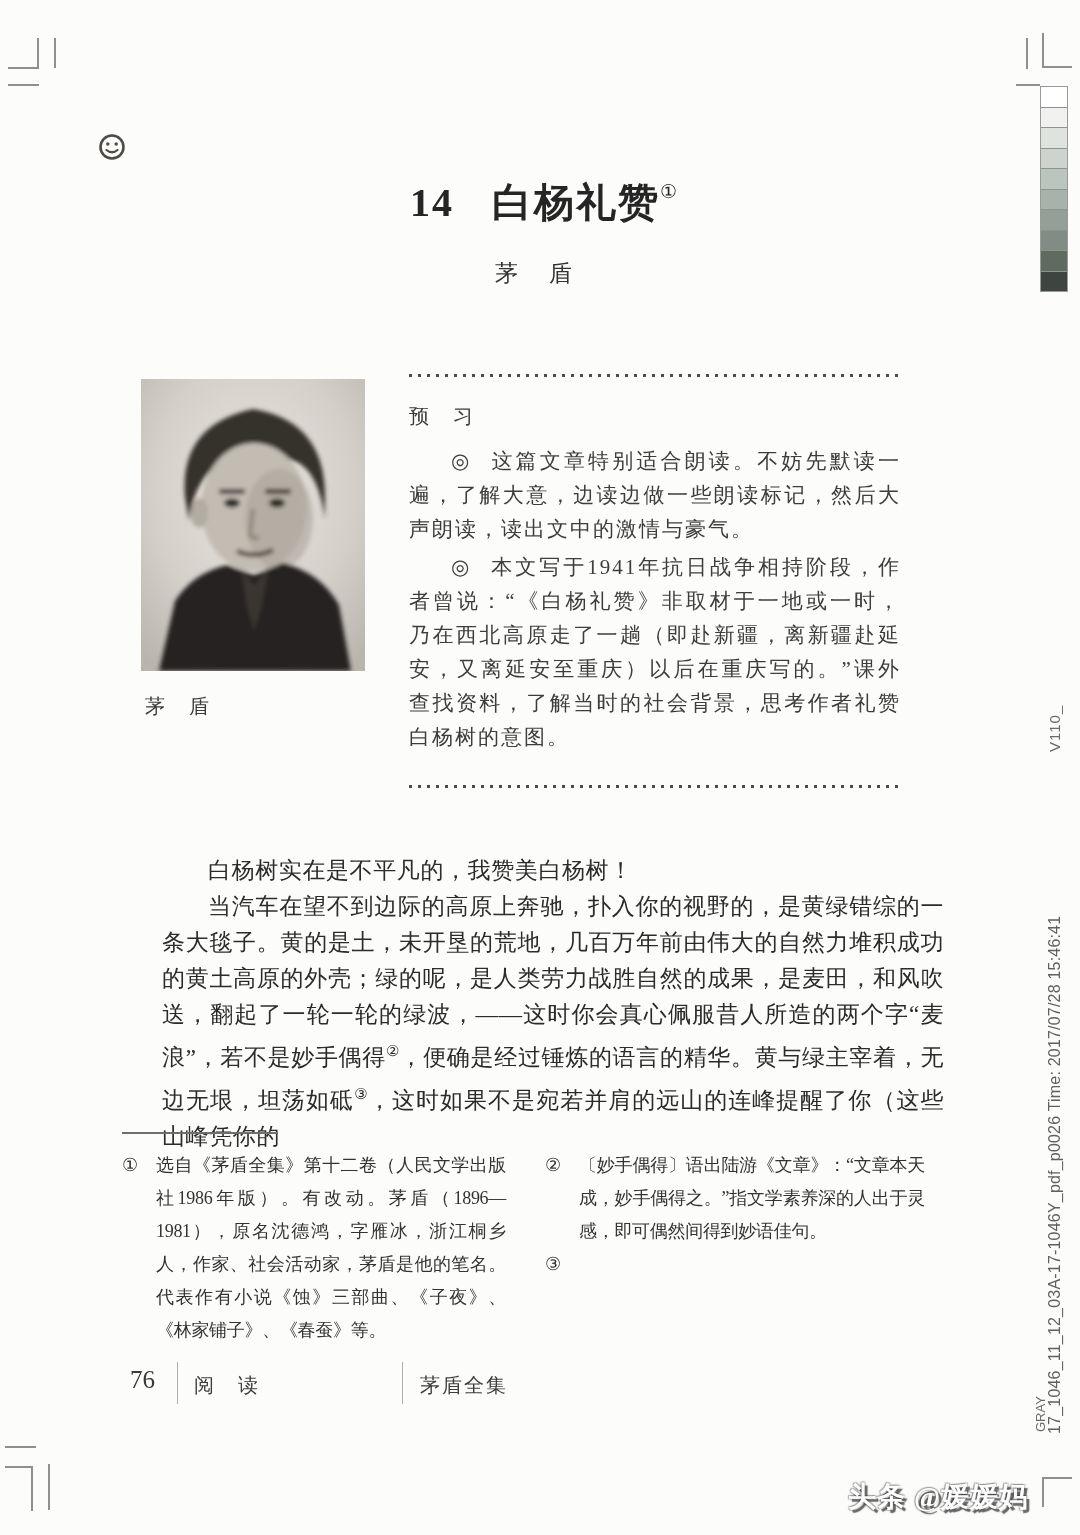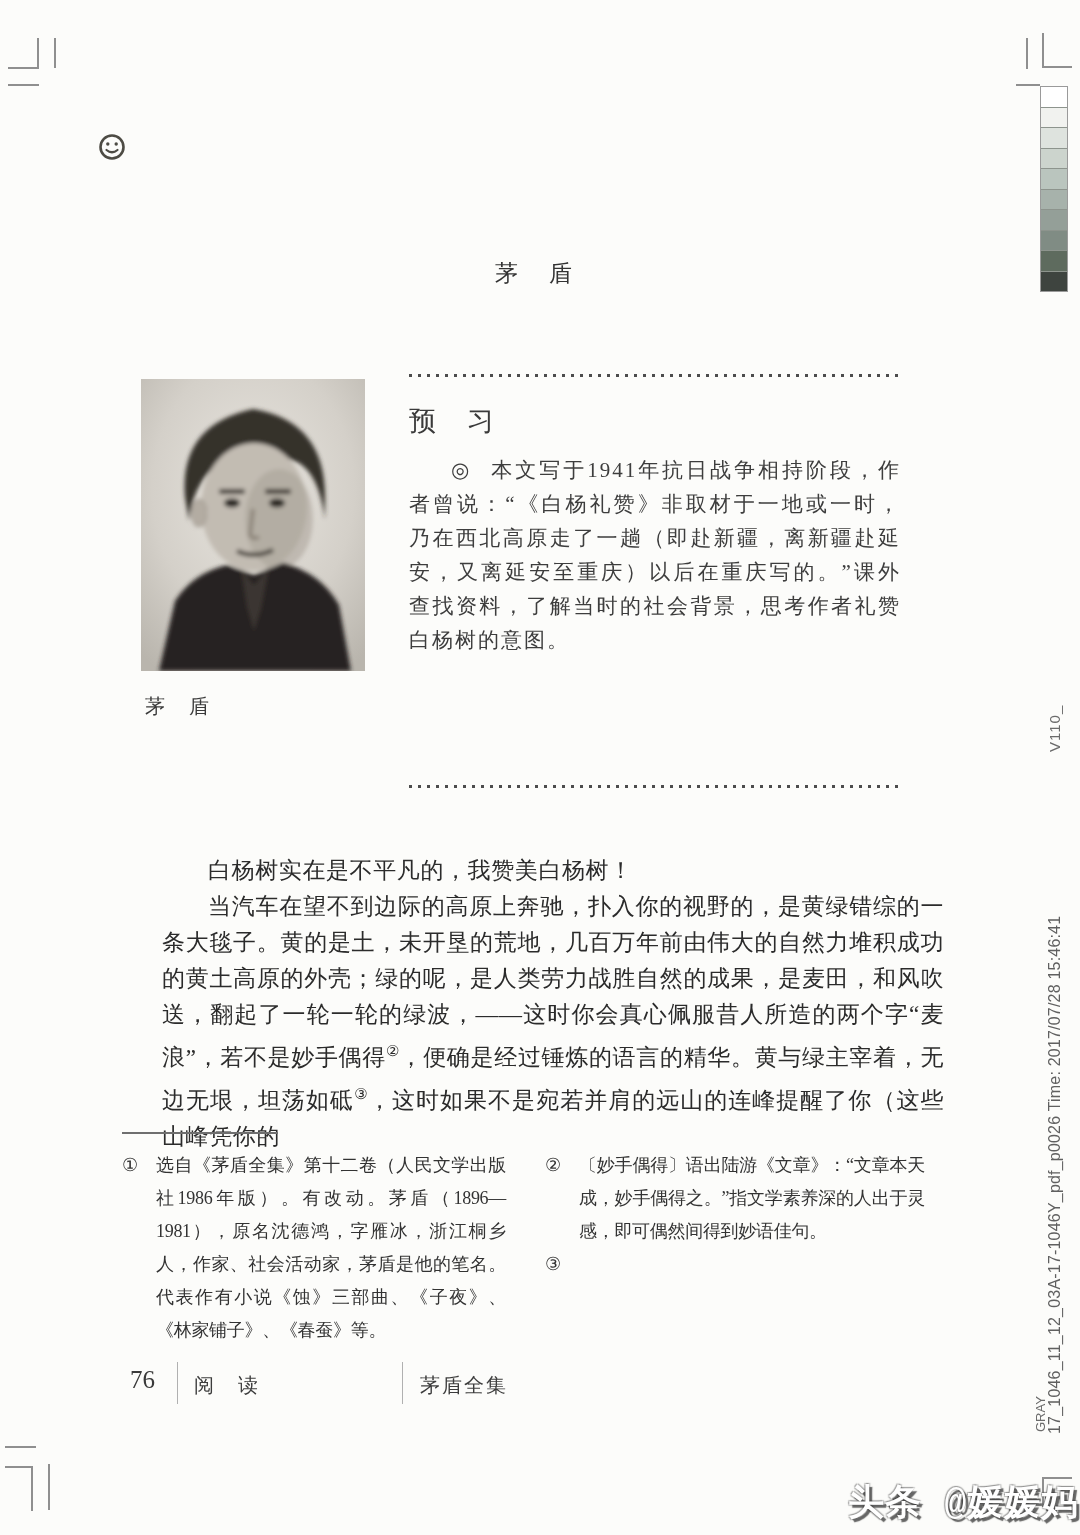--- a/index.html
+++ b/index.html
@@ -45,21 +45,21 @@
   }
 
   
   .preview { position:absolute; left:409px; top:374px; width:492px; }
   .dotline {
     height:3px; width:100%;
     background-image:repeating-linear-gradient(to right,#4c4c4c 0 3px,transparent 3px 9px);
   }
   .dotline.bottom { position:absolute; left:409px; top:785px; width:492px; }
   .preview-heading {
-    margin-top:26px; font-size:27px; color:#3a3a3a; letter-spacing:2px;
+    margin-top:26px; font-size:20px; color:#3a3a3a; letter-spacing:2px;
   }
   .preview-body { margin-top:14px; }
   .preview-body p {
     font-size:21px; line-height:34px; letter-spacing:2px; color:#3d3d3d;
     text-align:justify; text-indent:2em;
   }
   .preview-body p + p { margin-top:4px; }
   .pv-bullet { margin-right:0.9em; }
 
   
@@ -87,22 +87,22 @@
 
   
   .rot { position:absolute; transform:rotate(-90deg); transform-origin:0 0;
          font-family:"Liberation Sans", sans-serif; color:#6b6b6b; white-space:nowrap; }
   .code-vertical { left:1046px; top:752px; font-size:15px; letter-spacing:1px; }
   .print-info   { left:1046px; top:1434px; font-size:16px; letter-spacing:0.2px; color:#606060; }
   .gray-label   { left:1033px; top:1432px; font-size:13px; color:#6b6b6b; }
 
   
   .watermark {
-    position:absolute; left:848px; top:1478px; font-size:36px; font-weight:bold;
-    font-family:Liberation Mono, monospace; color:#ffffff; white-space:nowrap;
+    position:absolute; left:848px; top:1478px; font-size:28px; font-weight:bold;
+    font-family:Liberation Serif, serif; color:#ffffff; white-space:nowrap;
     text-shadow: 3px 3px 1px rgba(45,45,45,0.72), -1px -1px 1px rgba(90,90,90,0.45),
                  1px -1px 1px rgba(70,70,70,0.35), -1px 1px 1px rgba(70,70,70,0.35);
     letter-spacing:1px;
   }
 </style>
 </head>
 <body>
 
 <div class="page">
 
@@ -139,20 +139,23 @@
       <div class="gs-cell" style="background: rgb(222, 227, 222);"></div>
       <div class="gs-cell" style="background: rgb(204, 212, 205);"></div>
       <div class="gs-cell" style="background: rgb(186, 197, 190);"></div>
       <div class="gs-cell" style="background: rgb(167, 178, 171);"></div>
       <div class="gs-cell" style="background: rgb(148, 159, 152);"></div>
       <div class="gs-cell" style="background: rgb(128, 140, 132);"></div>
       <div class="gs-cell" style="background: rgb(94, 107, 94);"></div>
       <div class="gs-cell" style="background: rgb(62, 68, 63);"></div>
     </div>
 
+  <div class="lesson-title">
+    <span class="lesson-number">14</span><span>白杨礼赞</span><sup>①</sup>
+  </div>
   <div class="author-line">茅　盾</div>
 
   <div class="portrait">
     <svg viewBox="0 0 224 292">
       <defs>
         <filter id="soften" x="-10%" y="-10%" width="120%" height="120%">
           <feGaussianBlur stdDeviation="2.2"></feGaussianBlur>
         </filter>
         <radialGradient id="bgGrad" cx="50%" cy="38%" r="75%">
           <stop offset="0%" stop-color="#e8e5df"></stop>
@@ -177,20 +180,21 @@
         <path d="M100 190 L113 206 L128 188 L120 230 L113 252 L106 228 Z" fill="#3a3531"></path>
       </g>
     </svg>
   </div>
   <div class="portrait-caption">茅　盾</div>
 
   <div class="preview">
     <div class="dotline"></div>
     <div class="preview-heading">预　习</div>
     <div class="preview-body">
+      <p><span class="pv-bullet">◎</span><span>这篇文章特别适合朗读。不妨先默读一遍，了解大意，边读边做一些朗读标记，然后大声朗读，读出文中的激情与豪气。</span></p>
       <p><span class="pv-bullet">◎</span><span>本文写于1941年抗日战争相持阶段，作者曾说：“《白杨礼赞》非取材于一地或一时，乃在西北高原走了一趟（即赴新疆，离新疆赴延安，又离延安至重庆）以后在重庆写的。”课外查找资料，了解当时的社会背景，思考作者礼赞白杨树的意图。</span></p>
     </div>
   </div>
   <div class="dotline bottom"></div>
 
   <div class="main-text">
     <p><span>白杨树实在是不平凡的，我赞美白杨树！</span></p>
     <p><span>当汽车在望不到边际的高原上奔驰，扑入你的视野的，是黄绿错综的一条大毯子。黄的是土，未开垦的荒地，几百万年前由伟大的自然力堆积成功的黄土高原的外壳；绿的呢，是人类劳力战胜自然的成果，是麦田，和风吹送，翻起了一轮一轮的绿波，——这时你会真心佩服昔人所造的两个字“麦浪”，若不是妙手偶得</span><sup>②</sup><span>，便确是经过锤炼的语言的精华。黄与绿主宰着，无边无垠，坦荡如砥</span><sup>③</sup><span>，这时如果不是宛若并肩的远山的连峰提醒了你（这些山峰凭你的</span></p>
   </div>
 

